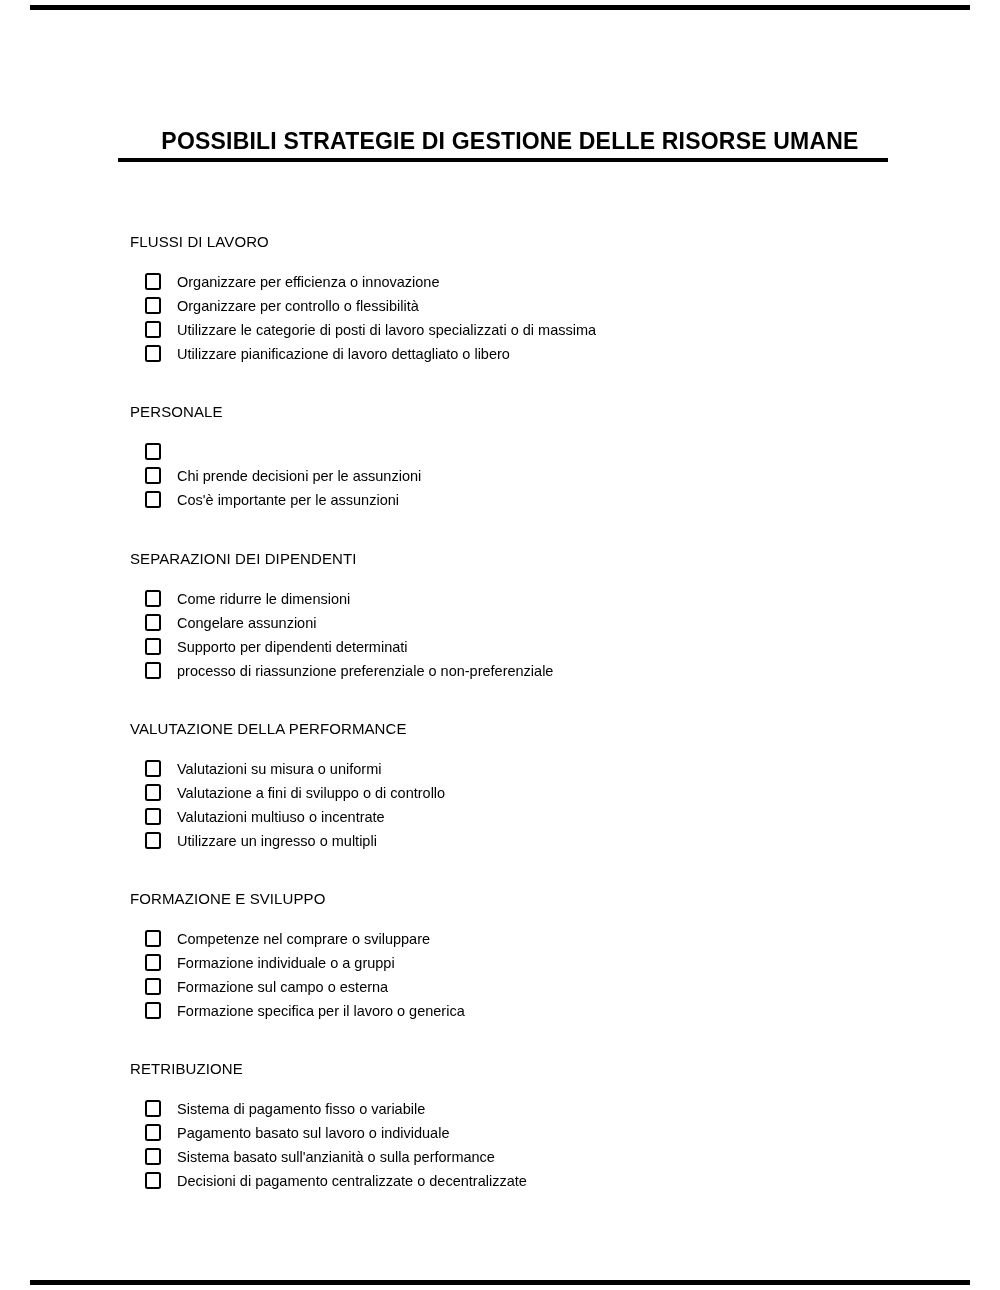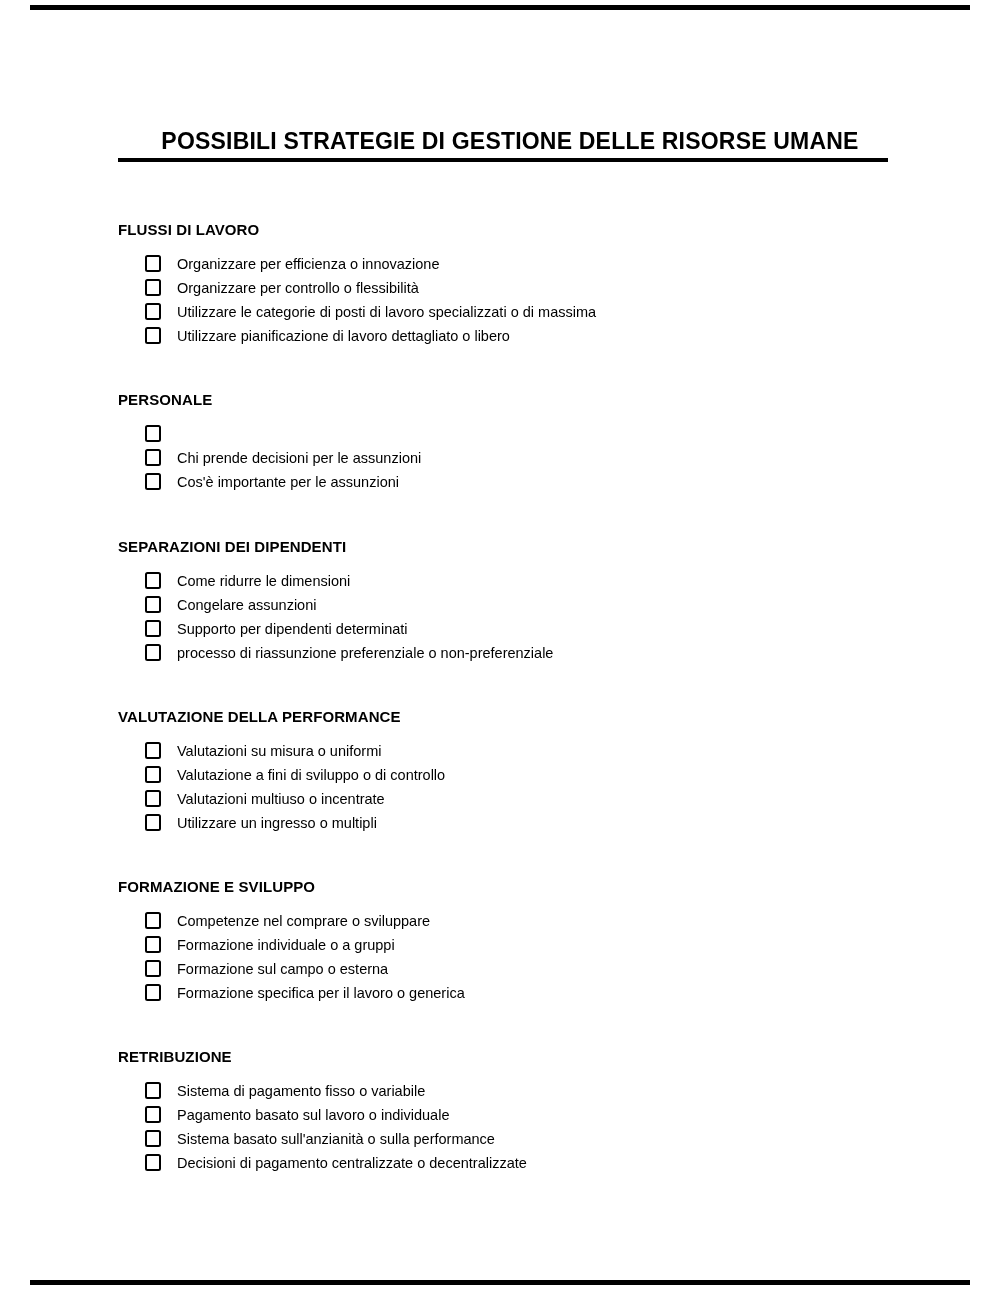--- a/index.html
+++ b/index.html
@@ -53,30 +53,30 @@
     left: 118px;
     right: 40px;
   }
   .section:nth-child(1) { top: 222px; }
   .section:nth-child(2) { top: 392px; }
   .section:nth-child(3) { top: 539px; }
   .section:nth-child(4) { top: 709px; }
   .section:nth-child(5) { top: 879px; }
   .section:nth-child(6) { top: 1049px; }
   .section-heading {
-    margin: 0;
+    margin: 12px;
     font-size: 15px;
     line-height: 16px;
-    font-weight: bold;
+    font-weight: normal;
     letter-spacing: 0.1px;
     color: #000000;
     white-space: nowrap;
   }
   .items {
-    margin-top: 14px;
+    margin-top: 20px;
   }
   .item {
     height: 24px;
     display: flex;
     align-items: center;
   }
   .checkbox {
     flex: 0 0 auto;
     width: 12px;
     height: 13px;

